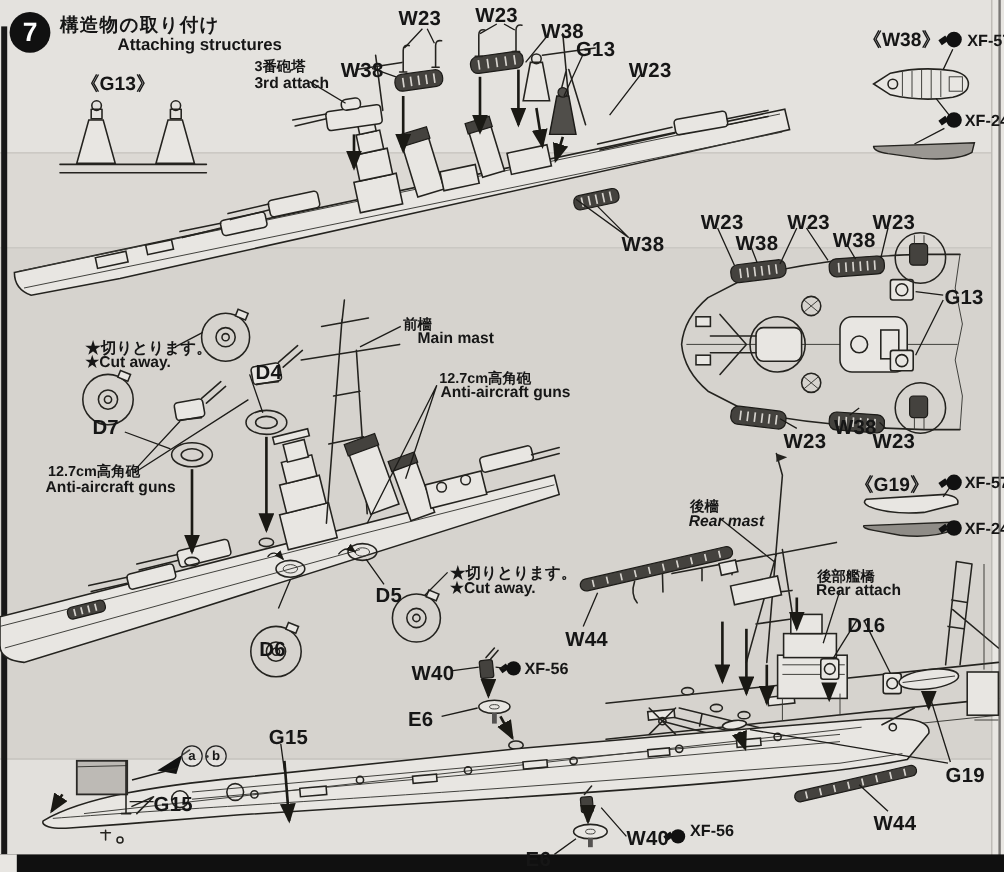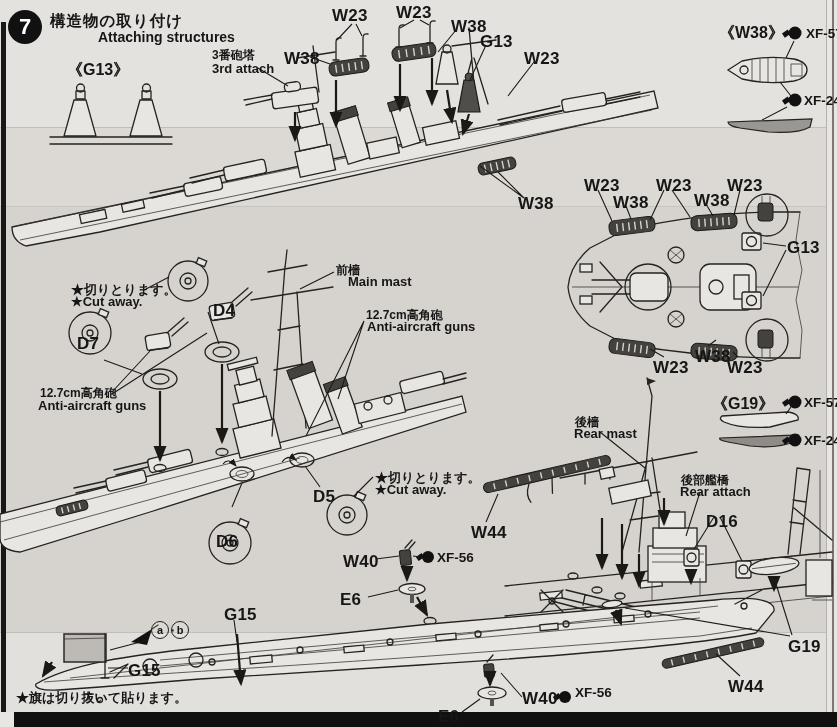--- a/index.html
+++ b/index.html
@@ -522,47 +522,46 @@
   <div class="lbl pc" style="left:613px;top:193px;">W38</div>
   <div class="lbl pc" style="left:694px;top:191px;">W38</div>
   <div class="lbl pc" style="left:787px;top:238px;">G13</div>
   <div class="lbl pc" style="left:695px;top:347px;">W38</div>
   <div class="lbl pc" style="left:653px;top:358px;">W23</div>
   <div class="lbl pc" style="left:727px;top:358px;">W23</div>
 
   <div class="lbl note" style="left:71px;top:281px;">★切りとります。</div>
   <div class="lbl note" style="left:71px;top:294px;">★Cut away.</div>
   <div class="lbl pc" style="left:181px;top:301px;margin-left:32px;">D4</div>
-  <div class="lbl pc" style="left:77px;top:334px;">D7</div>
+  <div class="lbl pc" style="left:77px;top:347px;">D7</div>
   <div class="lbl jp" style="left:40px;top:385px;">12.7cm高角砲</div>
   <div class="lbl en" style="left:38px;top:398px;">Anti-aircraft guns</div>
   <div class="lbl jp" style="left:336px;top:262px;text-align:center;">前檣</div>
   <div class="lbl en" style="left:348px;top:274px;">Main mast</div>
   <div class="lbl jp" style="left:366px;top:307px;">12.7cm高角砲</div>
   <div class="lbl en" style="left:367px;top:319px;">Anti-aircraft guns</div>
   <div class="lbl note" style="left:375px;top:469px;">★切りとります。</div>
   <div class="lbl note" style="left:375px;top:482px;">★Cut away.</div>
   <div class="lbl pc" style="left:313px;top:487px;">D5</div>
   <div class="lbl pc" style="left:216px;top:532px;">D6</div>
 
   <div class="lbl jp" style="left:575px;top:414px;">後檣</div>
-  <div class="lbl en" style="left:574px;top:426px;">Rear mast</div>
+  <div class="lbl en" style="left:574px;top:426px;font-style:italic;">Rear mast</div>
   <div class="lbl pc" style="left:471px;top:523px;">W44</div>
   <div class="lbl jp" style="left:681px;top:472px;">後部艦橋</div>
   <div class="lbl en" style="left:680px;top:484px;">Rear attach</div>
   <div class="lbl pc" style="left:706px;top:512px;">D16</div>
   <div class="lbl pc" style="left:788px;top:637px;">G19</div>
   <div class="lbl pc" style="left:343px;top:552px;">W40</div>
   <div class="lbl pc" style="left:340px;top:590px;">E6</div>
 
   <div class="lbl pc" style="left:224px;top:605px;">G15</div>
   <div class="lbl pc" style="left:128px;top:661px;">G15</div>
   <div class="lbl pc" style="left:438px;top:707px;">E6</div>
   <div class="lbl pc" style="left:522px;top:689px;">W40</div>
   <div class="lbl pc" style="left:728px;top:677px;">W44</div>
 
   <div class="selc" style="left:151px;top:621px;">a</div>
   <div class="lbl note" style="left:166px;top:622px;">・</div>
   <div class="selc" style="left:171px;top:621px;">b</div>
 
-  <div class="lbl note" style="left:16px;top:689px;">★旗は切り抜いて貼ります。</div>
 
 </div>
 
 </body></html>

